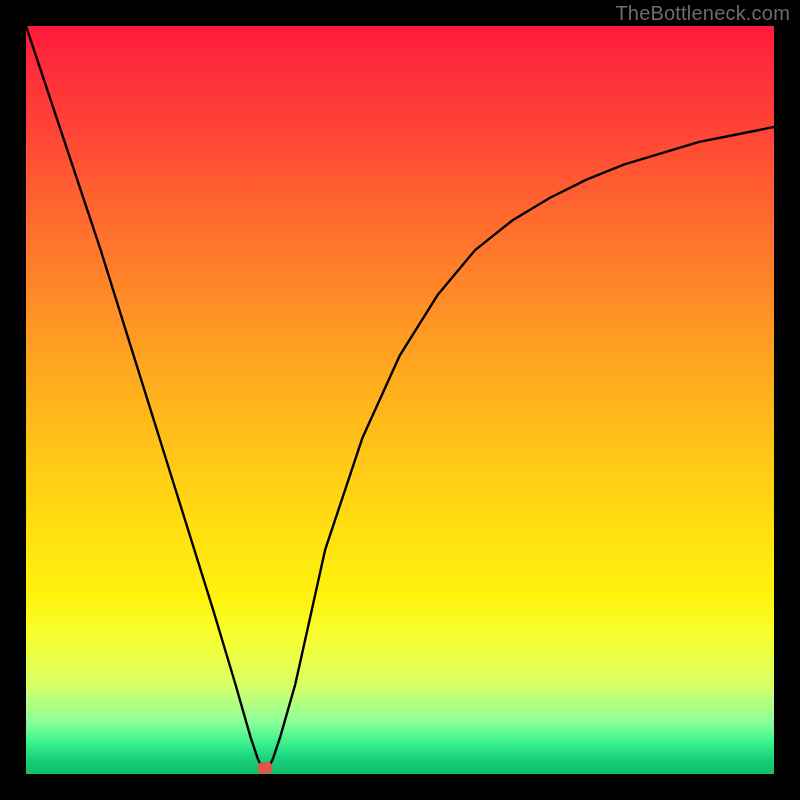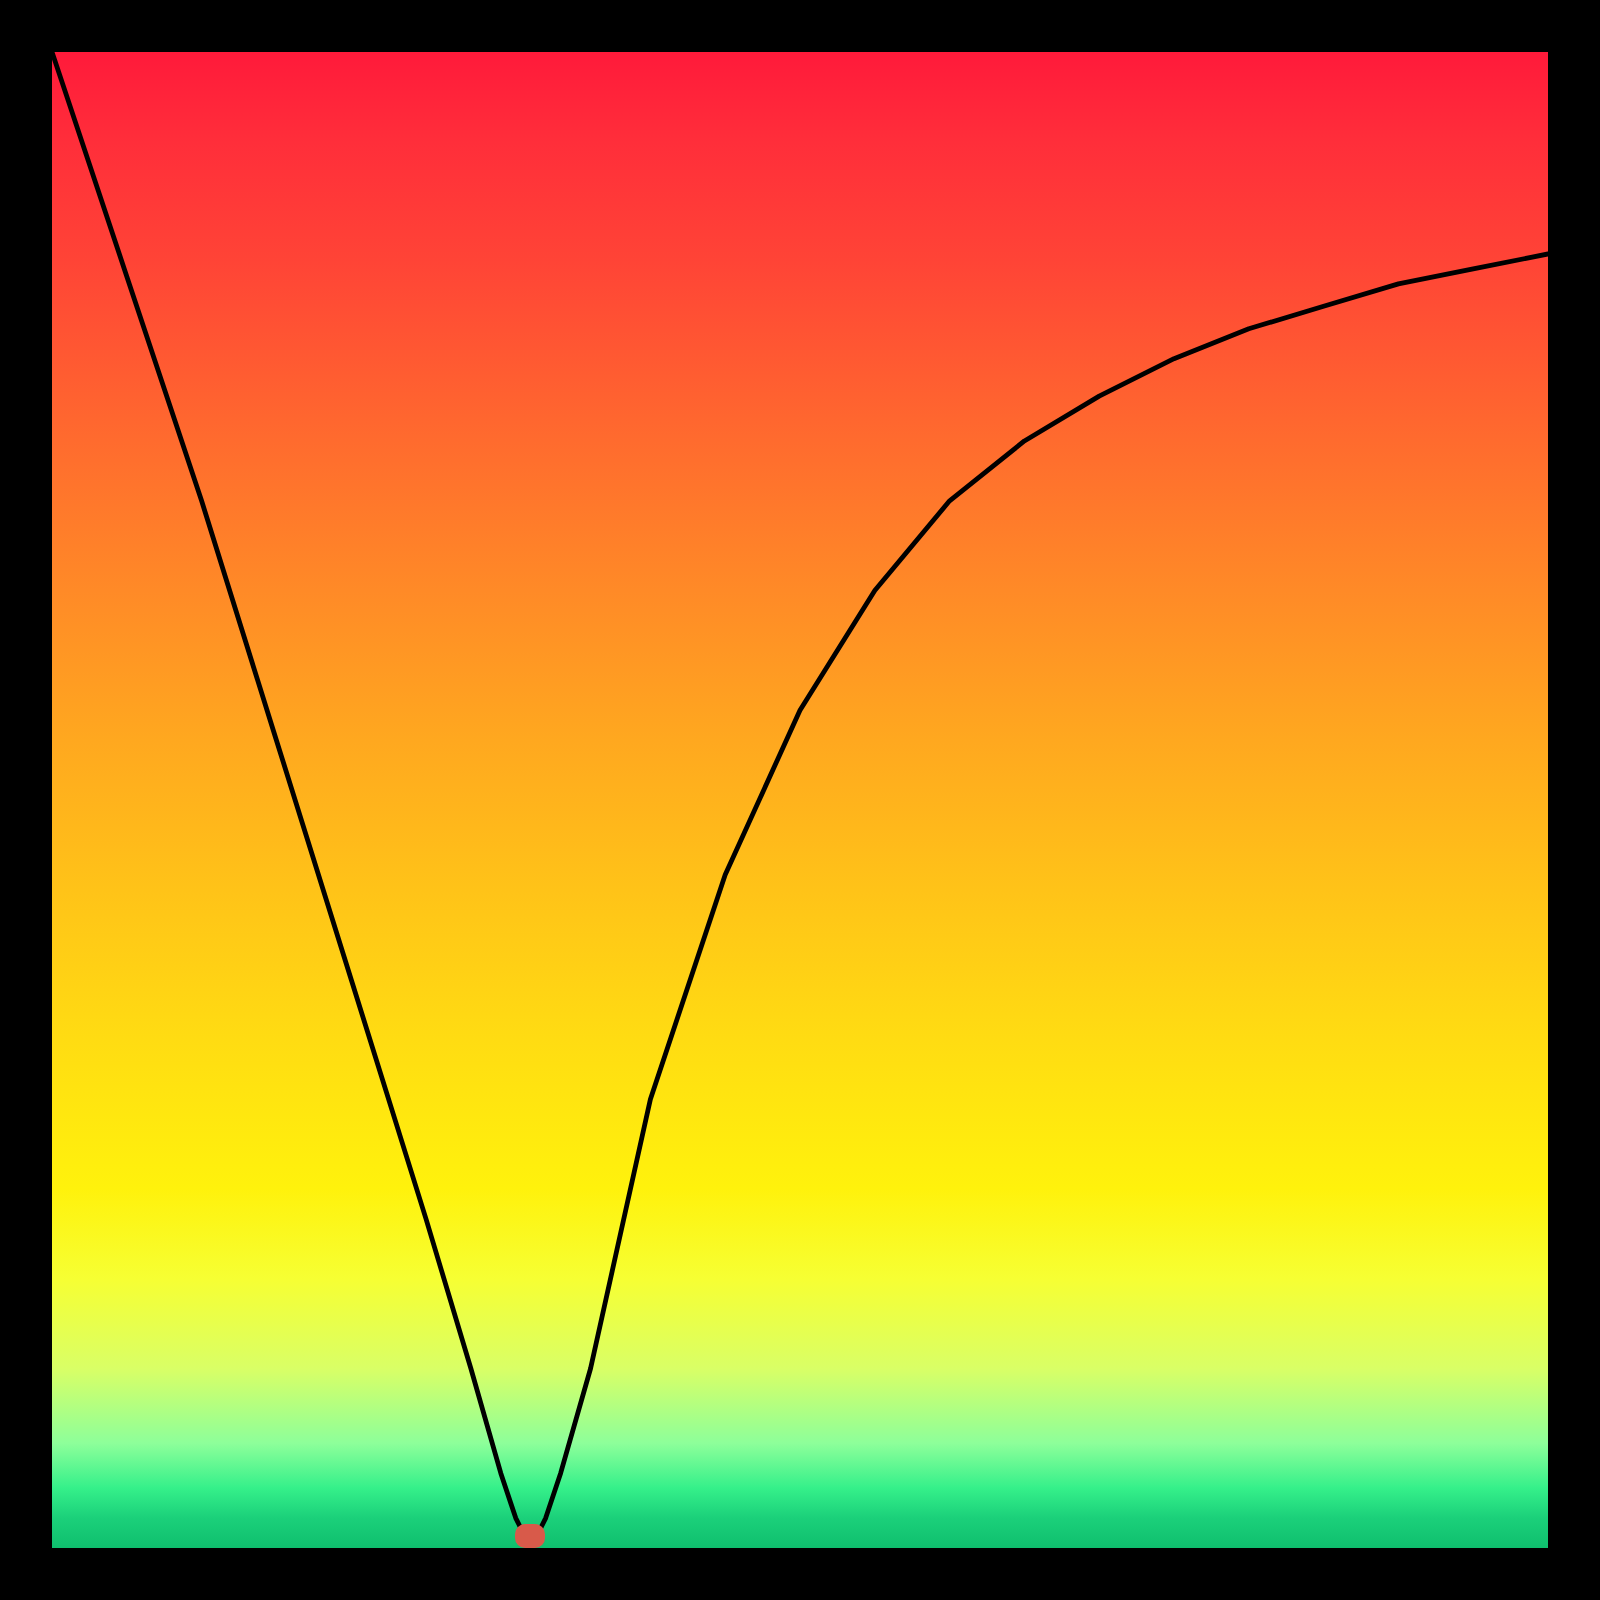--- a/index.html
+++ b/index.html
@@ -66,19 +66,20 @@
     height: 12px;
     border-radius: 5px;
     background: #d85a4a;
     transform: translate(-50%, -50%);
   }
 </style>
 </head>
 <body>
 
 <div class="frame">
+  <div class="watermark">TheBottleneck.com</div>
   <div class="plot">
     <svg class="curve" viewBox="0 0 748 748" preserveAspectRatio="none">
       <path id="curve-path" fill="none" stroke="#000000" stroke-width="2.4" stroke-linejoin="round" stroke-linecap="round" d="M0.00 0.00 L37.40 112.20 L74.80 224.40 L112.20 344.08 L149.60 463.76 L187.00 583.44 L209.44 658.24 L224.40 710.60 L231.88 733.04 L239.36 748.00 L246.84 733.04 L254.32 710.60 L269.28 658.24 L284.24 590.92 L299.20 523.60 L336.60 411.40 L374.00 329.12 L411.40 269.28 L448.80 224.40 L486.20 194.48 L523.60 172.04 L561.00 153.34 L598.40 138.38 L635.80 127.16 L673.20 115.94 L710.60 108.46 L748.00 100.98"></path>
     </svg>
     <div id="opt-marker" class="marker" style="left: 239.36px; top: 742px; background: rgb(216, 90, 74);"></div>
   </div>
 </div>
 
 </body></html>

